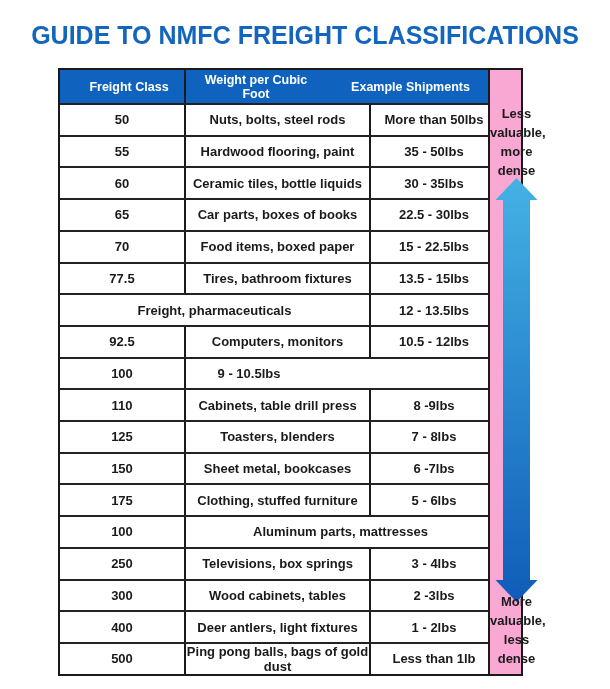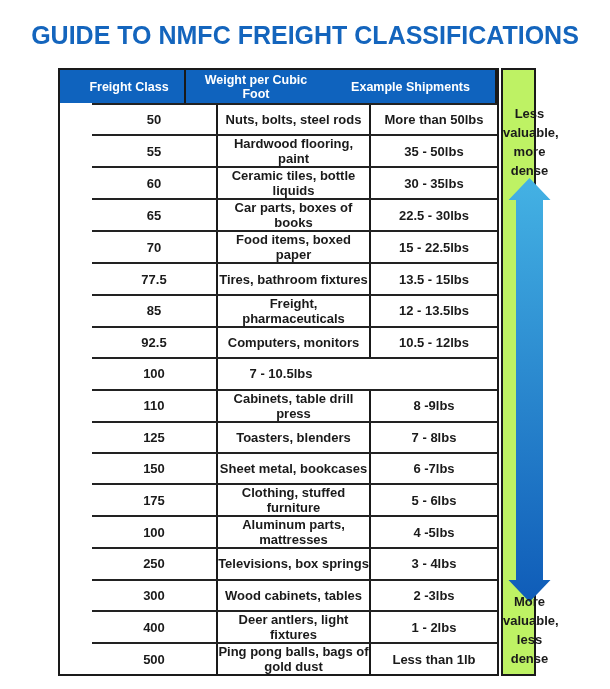--- a/index.html
+++ b/index.html
@@ -16,35 +16,35 @@
     position:absolute;left:58px;top:68px;width:441px;height:608px;
     border:2px solid #1a1a1a;box-sizing:border-box;
     display:flex;flex-direction:column;background:#ffffff;
   }
   .t-header{
     display:flex;height:33px;flex:0 0 33px;background:#0f63be;
   }
   .t-header .cell{
     color:#ffffff;font-weight:bold;font-size:12.5px;padding-left:14px;
   }
-  .t-body{flex:1;display:flex;flex-direction:column;padding-left:32px;}
+  .t-body{flex:1;display:flex;flex-direction:column;}
   .t-row{
     flex:1;display:flex;border-top:2px solid #222222;background:#ffffff;
   }
   .cell{
     display:flex;align-items:center;justify-content:center;
     box-sizing:border-box;text-align:center;
     font-size:13px;font-weight:bold;color:#1a1a1a;
   }
   .col1{width:126px;flex:0 0 126px;border-right:2px solid #1a1a1a;}
   .col2{flex:1;border-right:2px solid #1a1a1a;}
   .col3{width:126px;flex:0 0 126px;}
   .density-column{
-    position:absolute;left:501px;top:68px;width:35px;height:608px;
-    border:2px solid #1a1a1a;box-sizing:border-box;background:#bef264;
+    position:absolute;left:488px;top:68px;width:35px;height:608px;
+    border:2px solid #1a1a1a;box-sizing:border-box;background:#f9a8d4;
   }
   .density-label{
     position:absolute;left:0;width:53px;text-align:center;
     font-size:13px;font-weight:bold;color:#1a1a1a;line-height:19px;
     white-space:pre-line;
   }
   .density-label.top{top:34px;}
   .density-label.bottom{bottom:6px;}
   .density-arrow{
     position:absolute;left:0;top:108px;width:53px;height:424px;
@@ -86,32 +86,31 @@
         <div class="cell col1">70</div>
         <div class="cell col2">Food items, boxed paper</div>
         <div class="cell col3">15 - 22.5lbs</div>
       </div>
       <div class="t-row">
         <div class="cell col1">77.5</div>
         <div class="cell col2">Tires, bathroom fixtures</div>
         <div class="cell col3">13.5 - 15lbs</div>
       </div>
       <div class="t-row">
-        <div class="cell col1">85</div>
         <div class="cell col2">Freight, pharmaceuticals</div>
         <div class="cell col3">12 - 13.5lbs</div>
       </div>
       <div class="t-row">
         <div class="cell col1">92.5</div>
         <div class="cell col2">Computers, monitors</div>
         <div class="cell col3">10.5 - 12lbs</div>
       </div>
       <div class="t-row">
         <div class="cell col1">100</div>
-        <div class="cell col3">7 - 10.5lbs</div>
+        <div class="cell col3">9 - 10.5lbs</div>
       </div>
       <div class="t-row">
         <div class="cell col1">110</div>
         <div class="cell col2">Cabinets, table drill press</div>
         <div class="cell col3">8 -9lbs</div>
       </div>
       <div class="t-row">
         <div class="cell col1">125</div>
         <div class="cell col2">Toasters, blenders</div>
         <div class="cell col3">7 - 8lbs</div>
@@ -122,21 +121,20 @@
         <div class="cell col3">6 -7lbs</div>
       </div>
       <div class="t-row">
         <div class="cell col1">175</div>
         <div class="cell col2">Clothing, stuffed furniture</div>
         <div class="cell col3">5 - 6lbs</div>
       </div>
       <div class="t-row">
         <div class="cell col1">100</div>
         <div class="cell col2">Aluminum parts, mattresses</div>
-        <div class="cell col3">4 -5lbs</div>
       </div>
       <div class="t-row">
         <div class="cell col1">250</div>
         <div class="cell col2">Televisions, box springs</div>
         <div class="cell col3">3 - 4lbs</div>
       </div>
       <div class="t-row">
         <div class="cell col1">300</div>
         <div class="cell col2">Wood cabinets, tables</div>
         <div class="cell col3">2 -3lbs</div>

